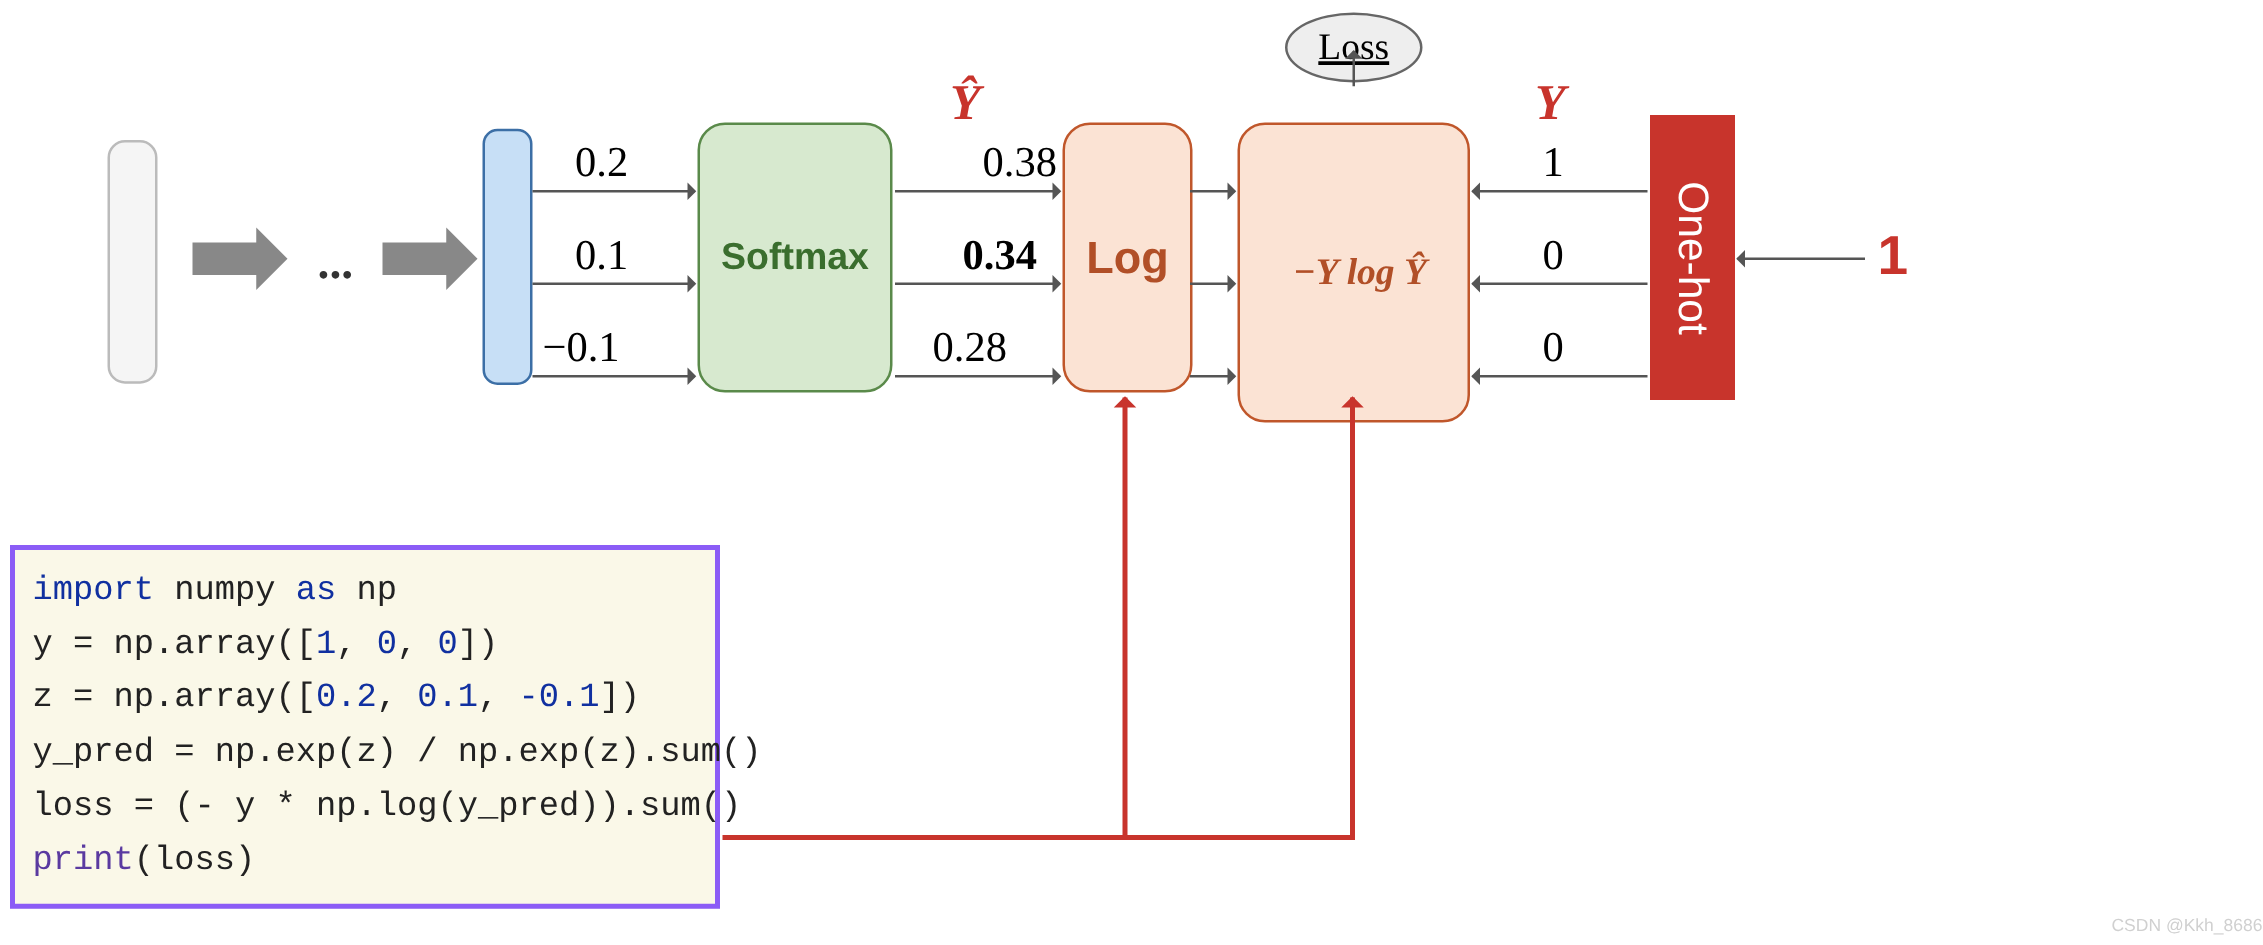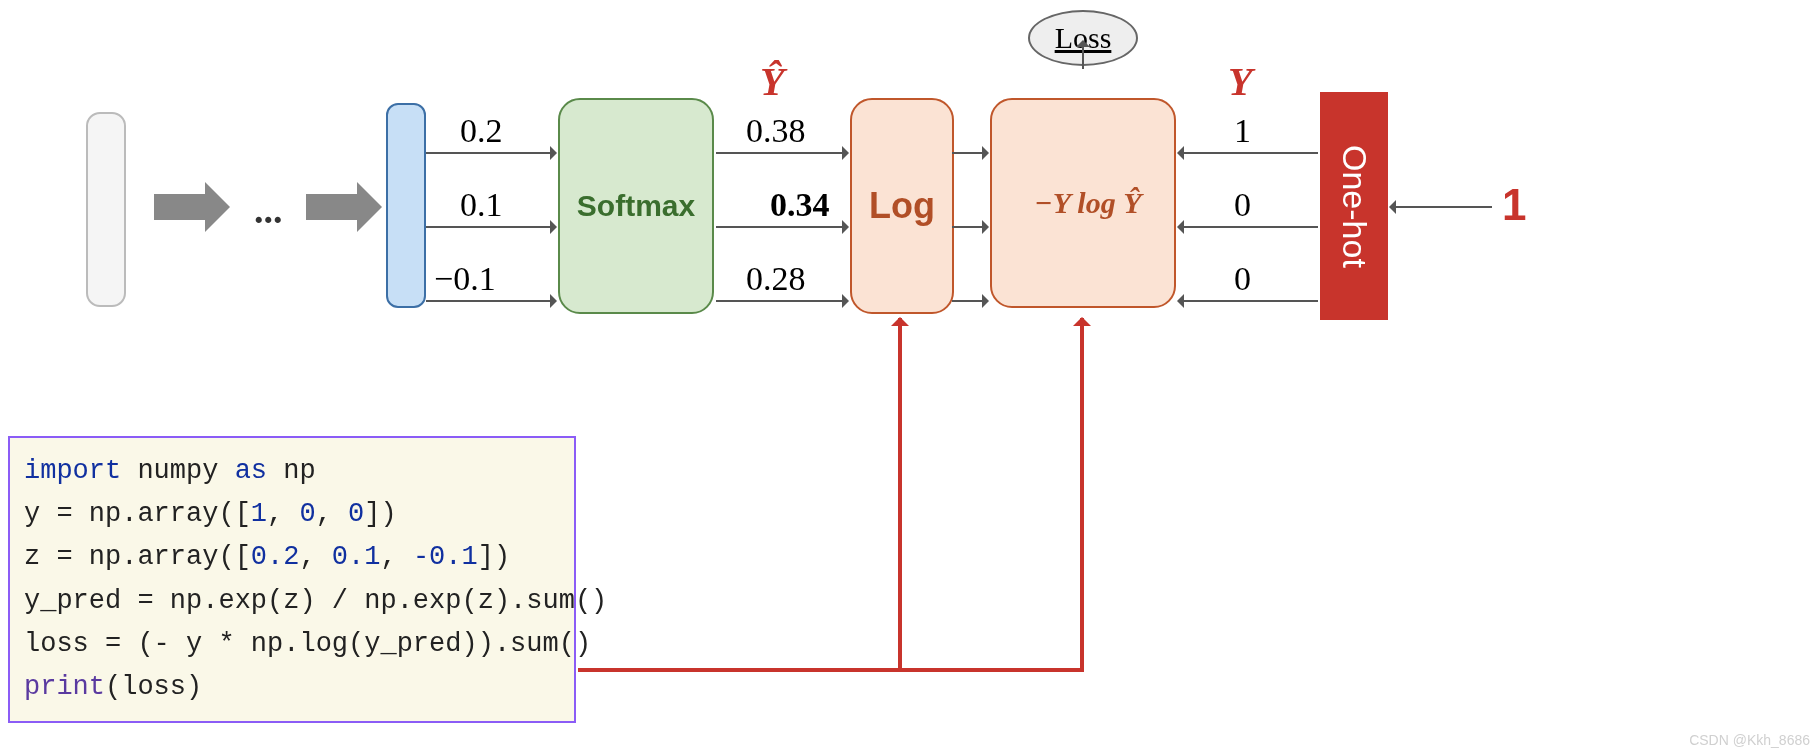--- a/index.html
+++ b/index.html
@@ -30,21 +30,21 @@
     left: 558px; top: 98px; width: 156px; height: 216px;
     background: #d7e9cf; border-color: #5a8a4a; border-radius: 22px;
     font-weight: bold; color: #3a6e2e; font-size: 30px; font-family: Arial, sans-serif;
   }
   .log-block {
     left: 850px; top: 98px; width: 104px; height: 216px;
     background: #fbe3d4; border-color: #c0572b; border-radius: 22px;
     font-weight: bold; color: #b14f27; font-size: 36px; font-family: Arial, sans-serif;
   }
   .sum-block {
-    left: 990px; top: 98px; width: 186px; height: 210px;
+    left: 990px; top: 98px; width: 186px; height: 240px;
     background: #fbe3d4; border-color: #c0572b; border-radius: 22px;
     font-weight: bold; font-style: italic; color: #b14f27; font-size: 30px;
     font-family: "Times New Roman", serif;
     padding-left: 10px;
   }
   .onehot-block {
     left: 1320px; top: 92px; width: 68px; height: 228px;
     background: #c8342c; border-color: #c8342c;
     color: #fff; font-size: 34px; font-family: Arial, sans-serif;
     writing-mode: vertical-rl; text-orientation: mixed;
@@ -88,21 +88,21 @@
     position: absolute; font-size: 40px; font-weight: bold; font-style: italic;
     color: #c8342c; font-family: "Times New Roman", serif;
   }
   .one-label {
     position: absolute; font-size: 44px; font-weight: bold;
     color: #c8342c; font-family: Arial, sans-serif;
   }
   .code-box {
     position: absolute; left: 8px; top: 436px;
     width: 568px; padding: 12px 14px;
-    background: #faf8e8; border: 2px solid #8b5cf6;
+    background: #faf8e8; border: 4px solid #8b5cf6;
     font-family: "Courier New", monospace; font-size: 27px;
     line-height: 1.6; white-space: pre; color: #222;
   }
   .kw { color: #1030a0; }
   .num { color: #1030a0; }
   .fn { color: #5a3aa0; }
   .red-connector {
     position: absolute; background: #c8342c;
   }
   .red-connector.arrow-up::after {
@@ -129,21 +129,21 @@
 <div class="val-label" style="left:460px; top:112px;">0.2</div>
 <div class="val-label" style="left:460px; top:186px;">0.1</div>
 <div class="val-label" style="left:434px; top:260px;">−0.1</div>
 
 <div class="arrow" style="left:426px; top:152px; width:130px;"></div>
 <div class="arrow" style="left:426px; top:226px; width:130px;"></div>
 <div class="arrow" style="left:426px; top:300px; width:130px;"></div>
 
 <div class="box softmax-block">Softmax</div>
 
-<div class="val-label" style="left:746px; top:112px;">0.38</div>
+<div class="val-label" style="left:786px; top:112px;">0.38</div>
 <div class="val-label" style="left:770px; top:186px;font-weight:bold;">0.34</div>
 <div class="val-label" style="left:746px; top:260px;">0.28</div>
 
 <div class="arrow" style="left:716px; top:152px; width:132px;"></div>
 <div class="arrow" style="left:716px; top:226px; width:132px;"></div>
 <div class="arrow" style="left:716px; top:300px; width:132px;"></div>
 
 <div class="box log-block">Log</div>
 
 <div class="arrow" style="left:952px; top:152px; width:36px;"></div>

